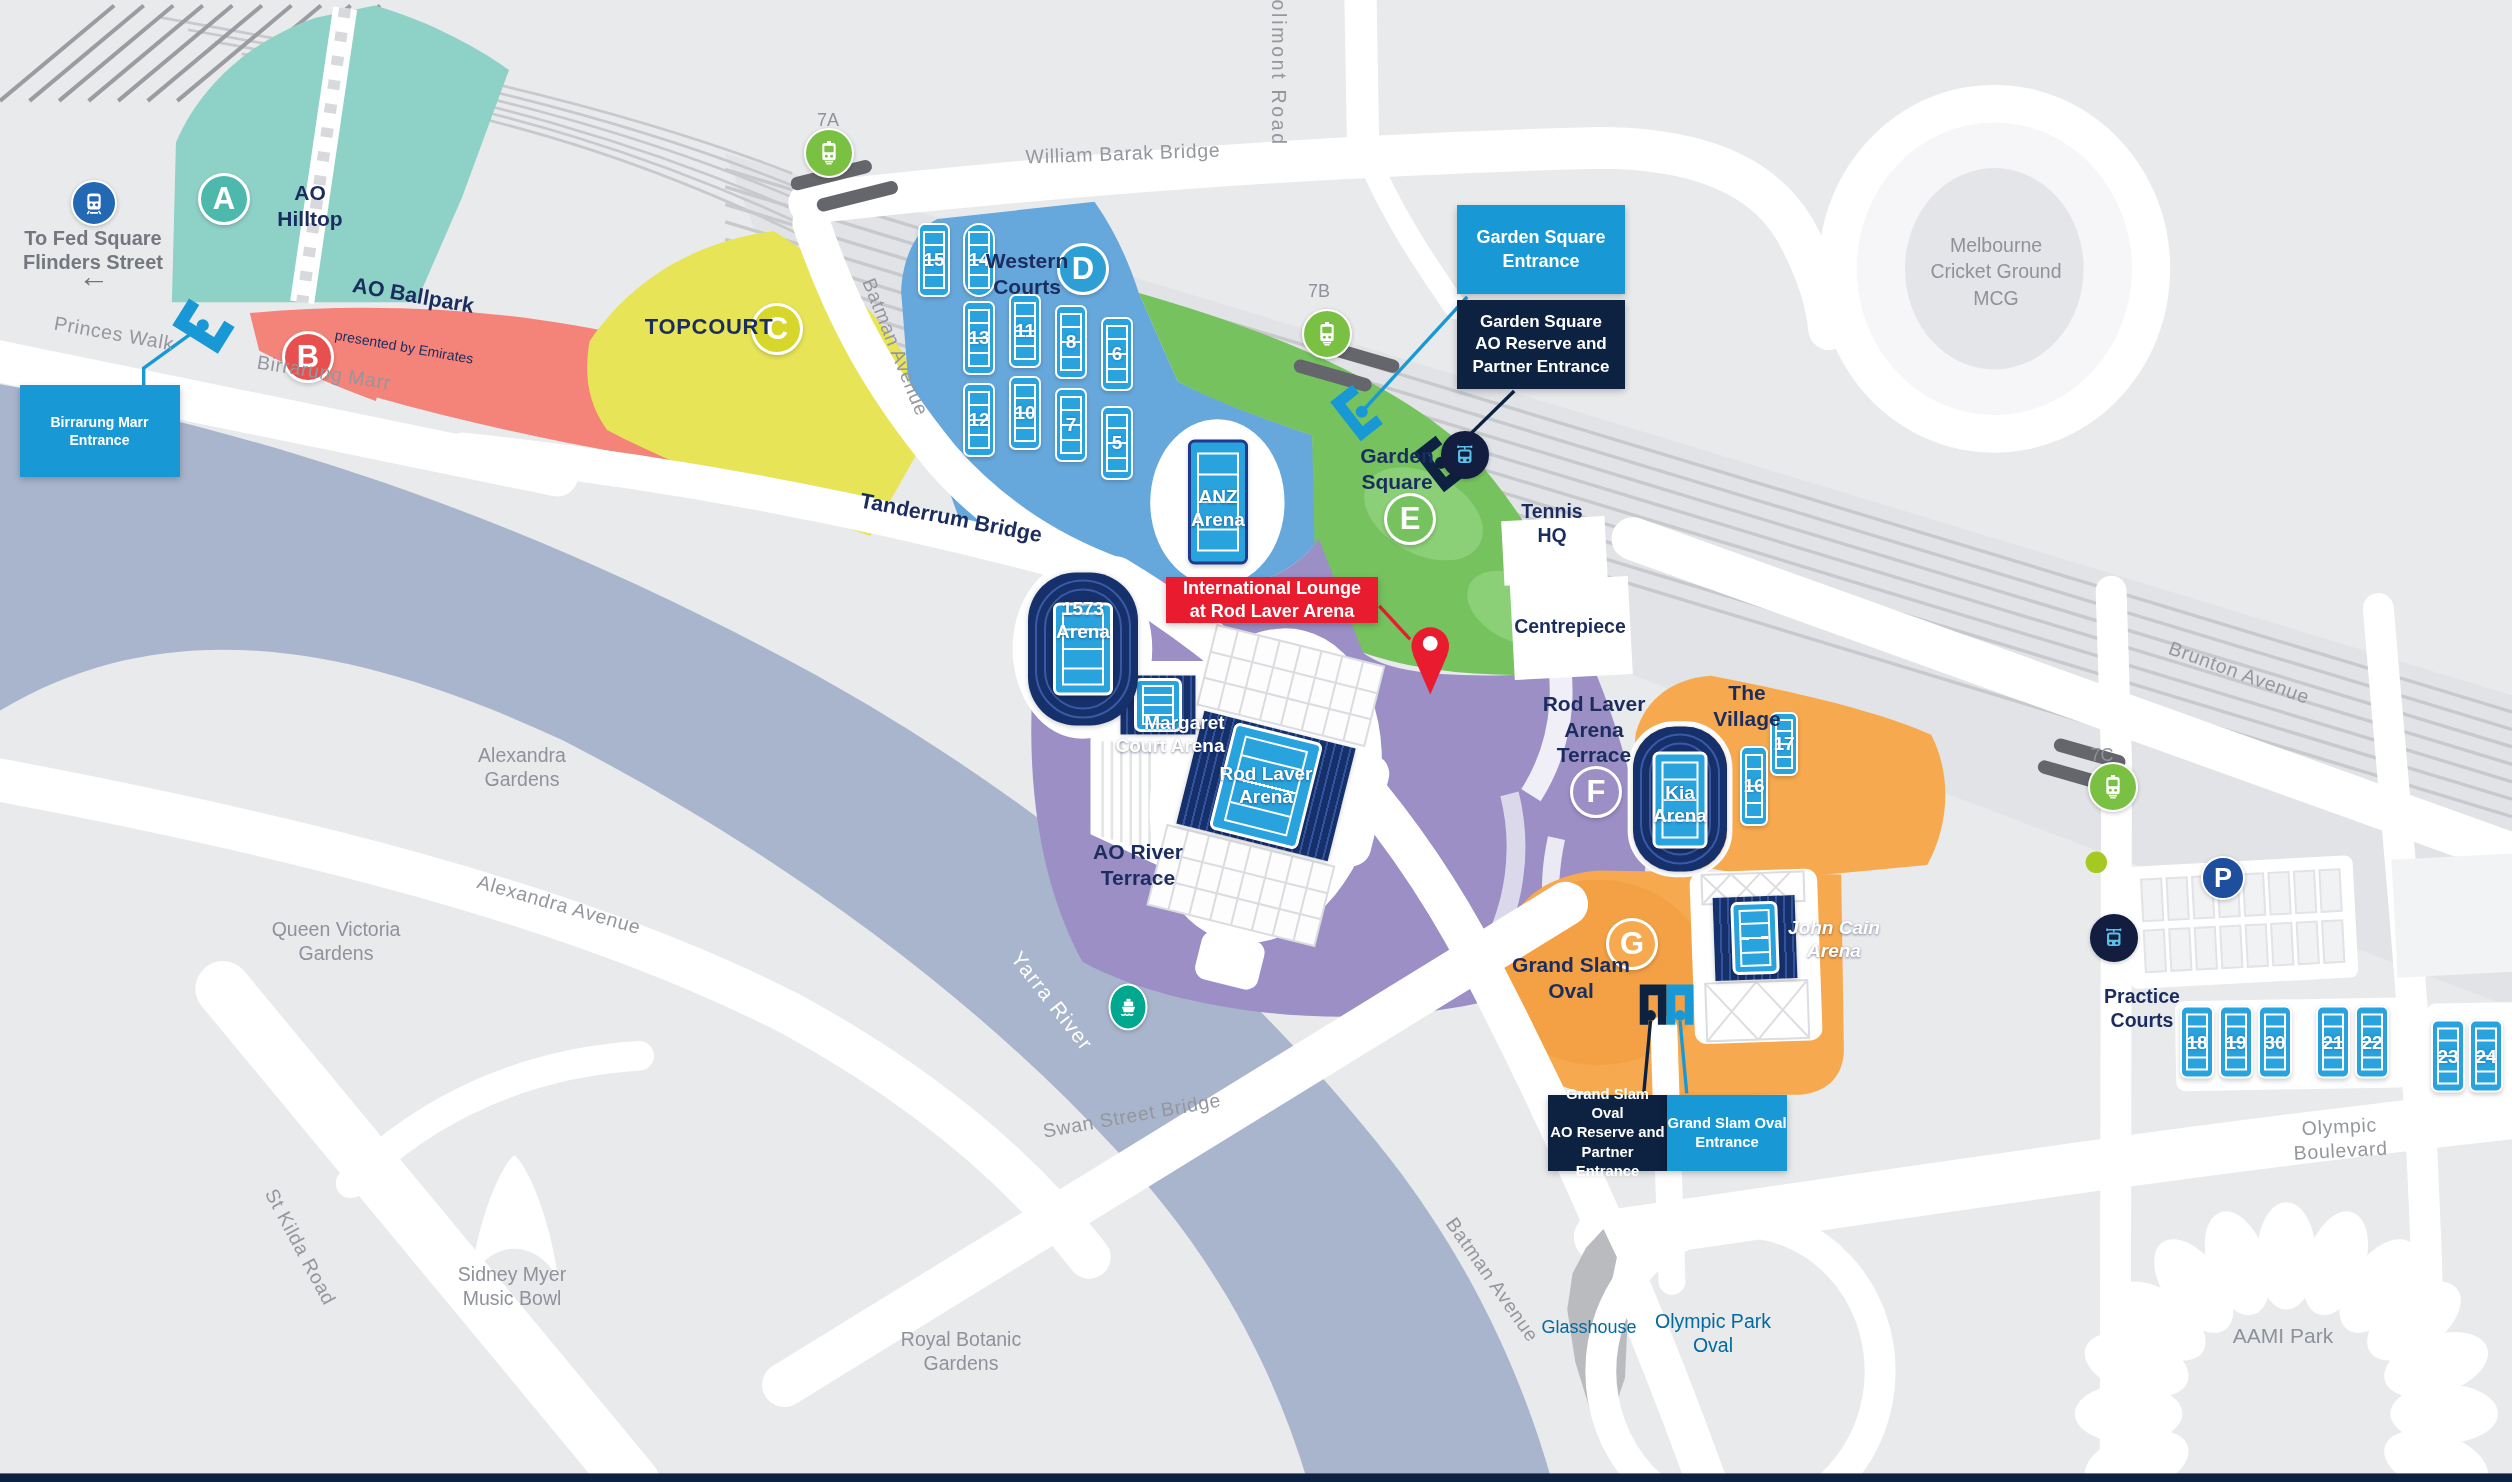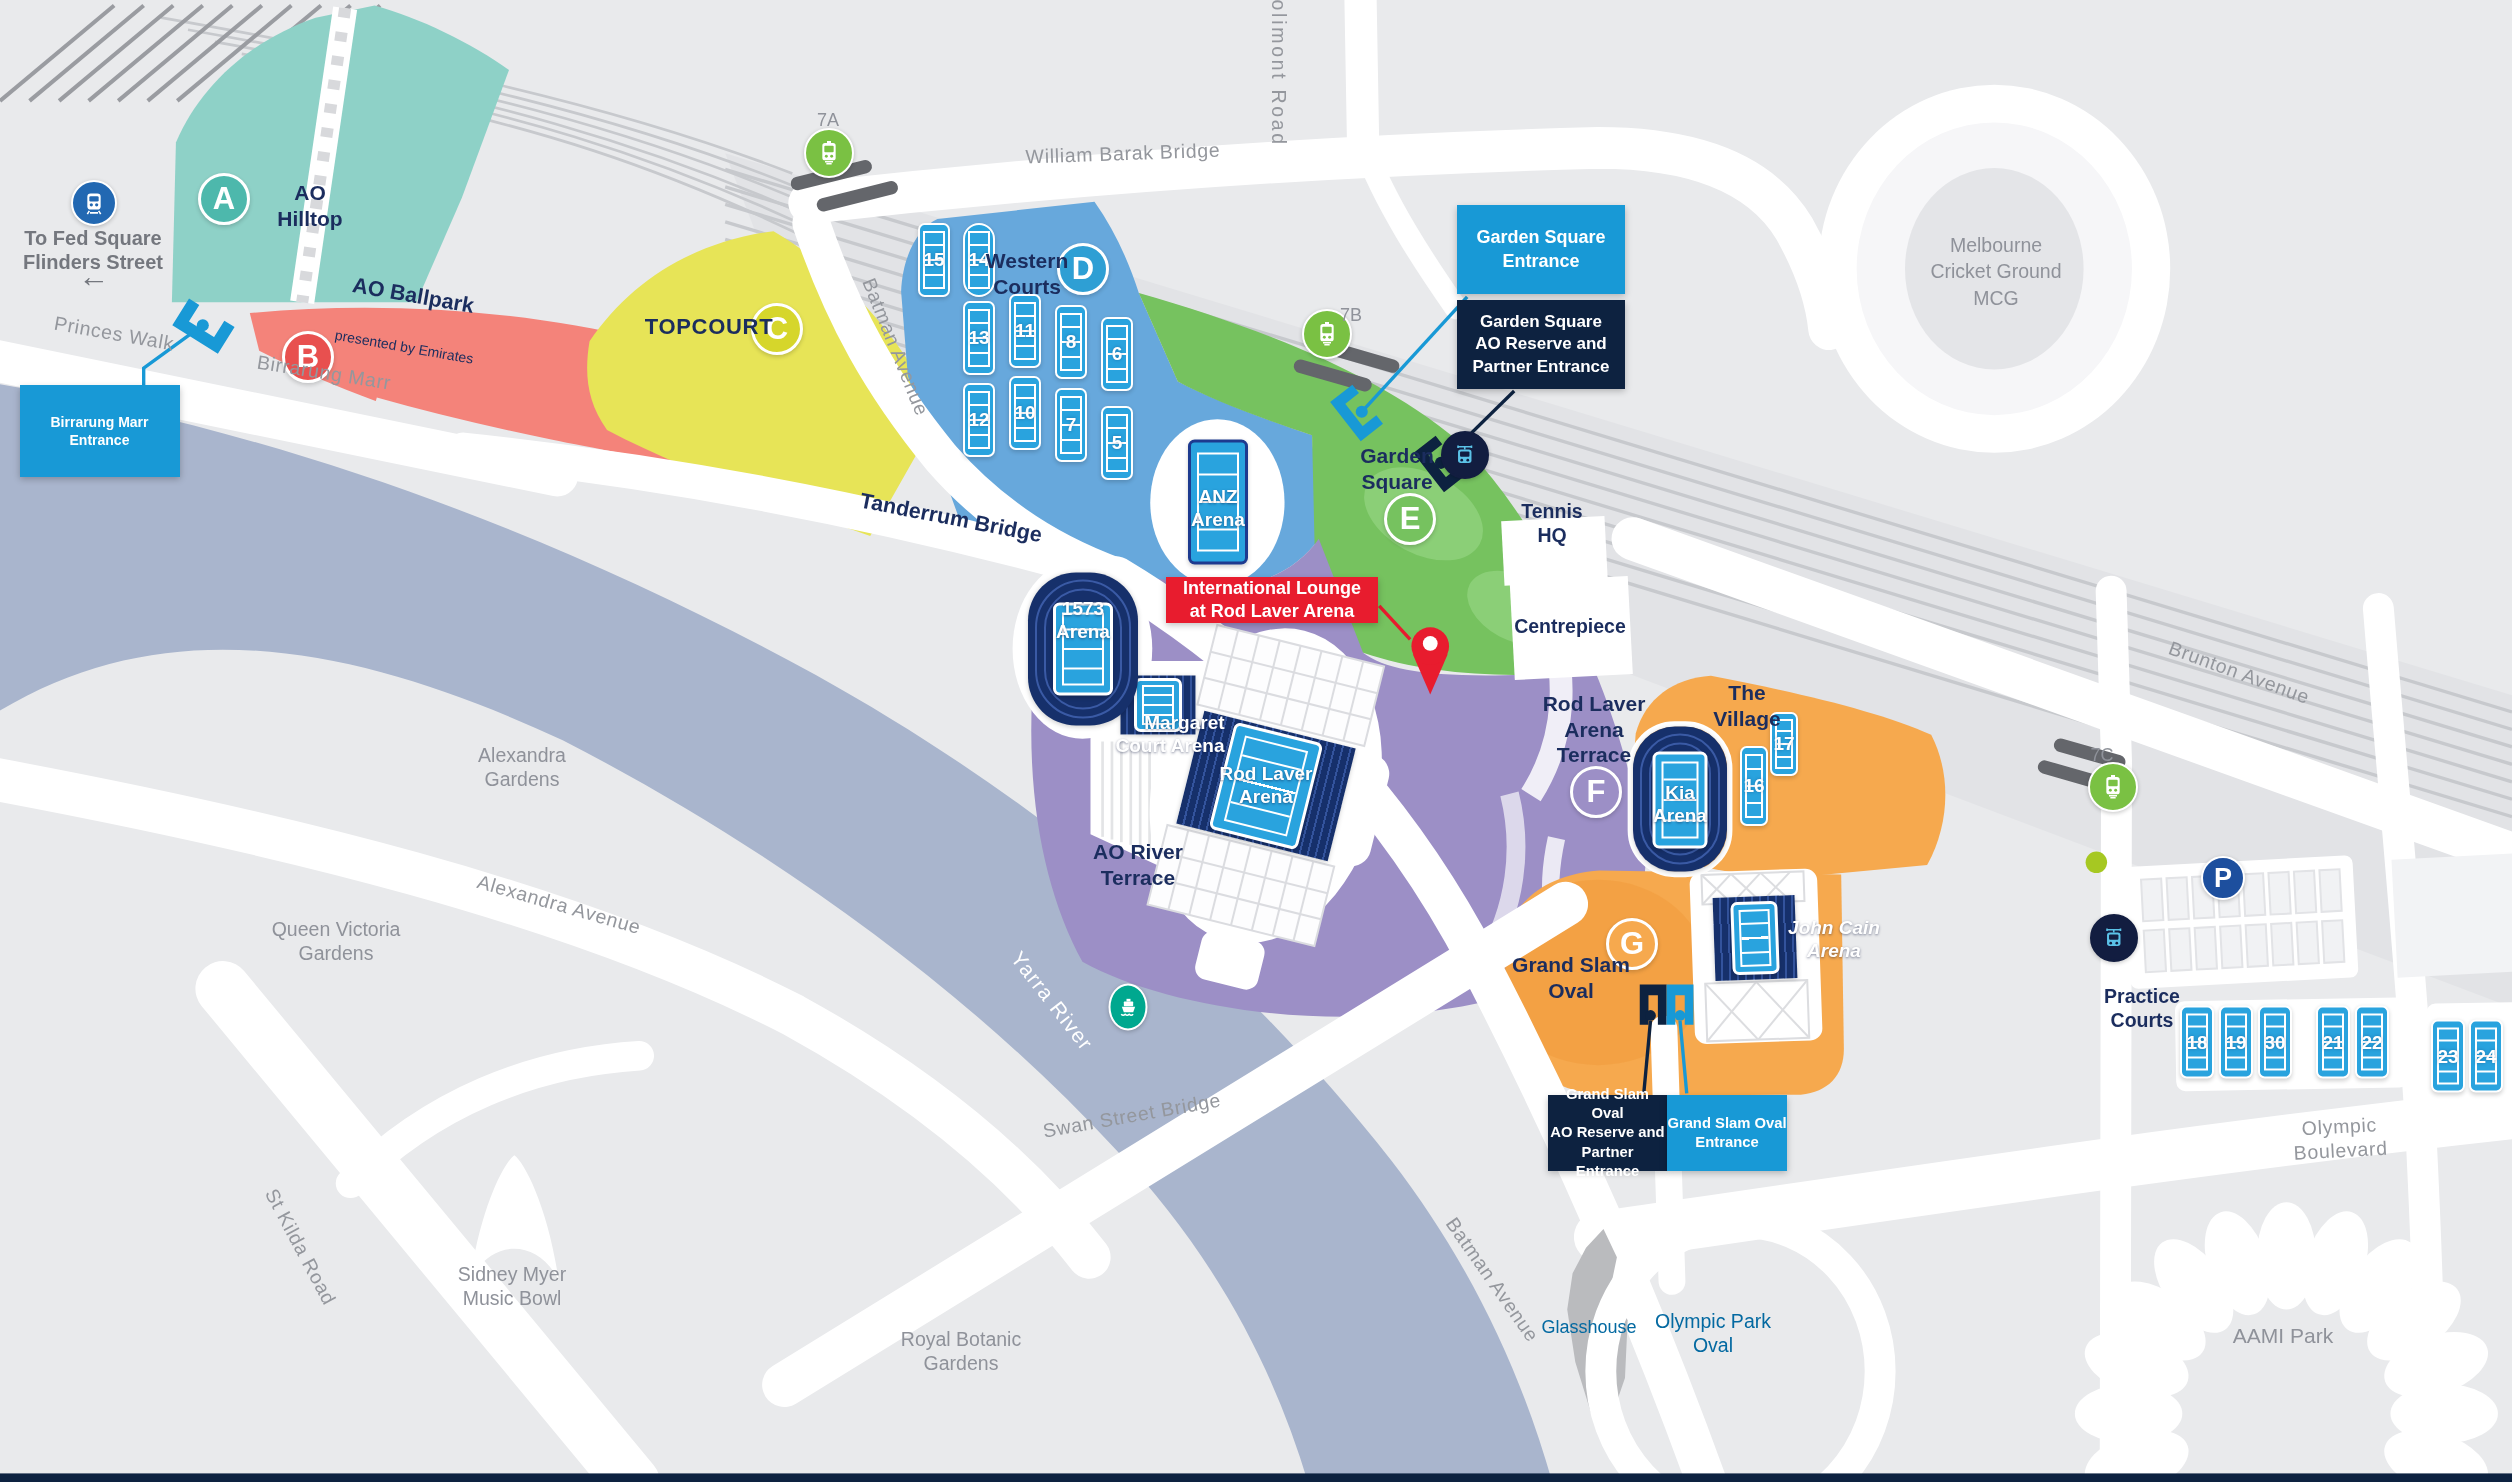--- a/index.html
+++ b/index.html
@@ -547,21 +547,21 @@
         <rect x="8" y="6" width="14" height="7" rx="1" fill="#fff"></rect>
         <path d="M5 14 h20 l-3 8 h-14 z" fill="#fff"></path>
         <path d="M4 25 q3 3 6 0 q3 3 6 0 q3 3 6 0" stroke="#fff" stroke-width="2.2" fill="none"></path>
       </svg>
 </div>
 <div class="icon" style="left:2223px;top:878px;width:44px;height:44px;background:#1d4f9e;font-weight:700;font-size:27px;">
   <span>P</span>
 </div>
 
 <div class="lbl gray" style="left:828px;top:121px;font-size:18px;"><span>7A</span></div>
-<div class="lbl gray" style="left:1319px;top:316px;font-size:18px;margin-left:32px;"><span>7B</span></div>
+<div class="lbl gray" style="left:1319px;top:292px;font-size:18px;"><span>7B</span></div>
 <div class="lbl gray" style="left:2102px;top:756px;font-size:18px;"><span>7C</span></div>
 
 <div class="lbl gray" style="left:93px;top:250px;font-size:20px;font-weight:700;color:#74777e;"><span>To Fed Square
 Flinders Street</span></div>
 <div class="lbl gray" style="left:94px;top:277px;font-size:31px;color:#74777e;"><span>←</span></div>
 
 <div class="lbl road" style="left:114px;top:334px;transform:translate(-50%,-50%) rotate(10deg);"><span>Princes Walk</span></div>
 <div class="lbl road" style="left:324px;top:373px;transform:translate(-50%,-50%) rotate(9deg);"><span>Birrarung Marr</span></div>
 <div class="lbl road" style="left:1123px;top:154px;transform:translate(-50%,-50%) rotate(-2deg);"><span>William Barak Bridge</span></div>
 <div class="lbl road" style="left:1278px;top:67px;transform:translate(-50%,-50%) rotate(90deg);letter-spacing:2.7px;"><span>Jolimont Road</span></div>

